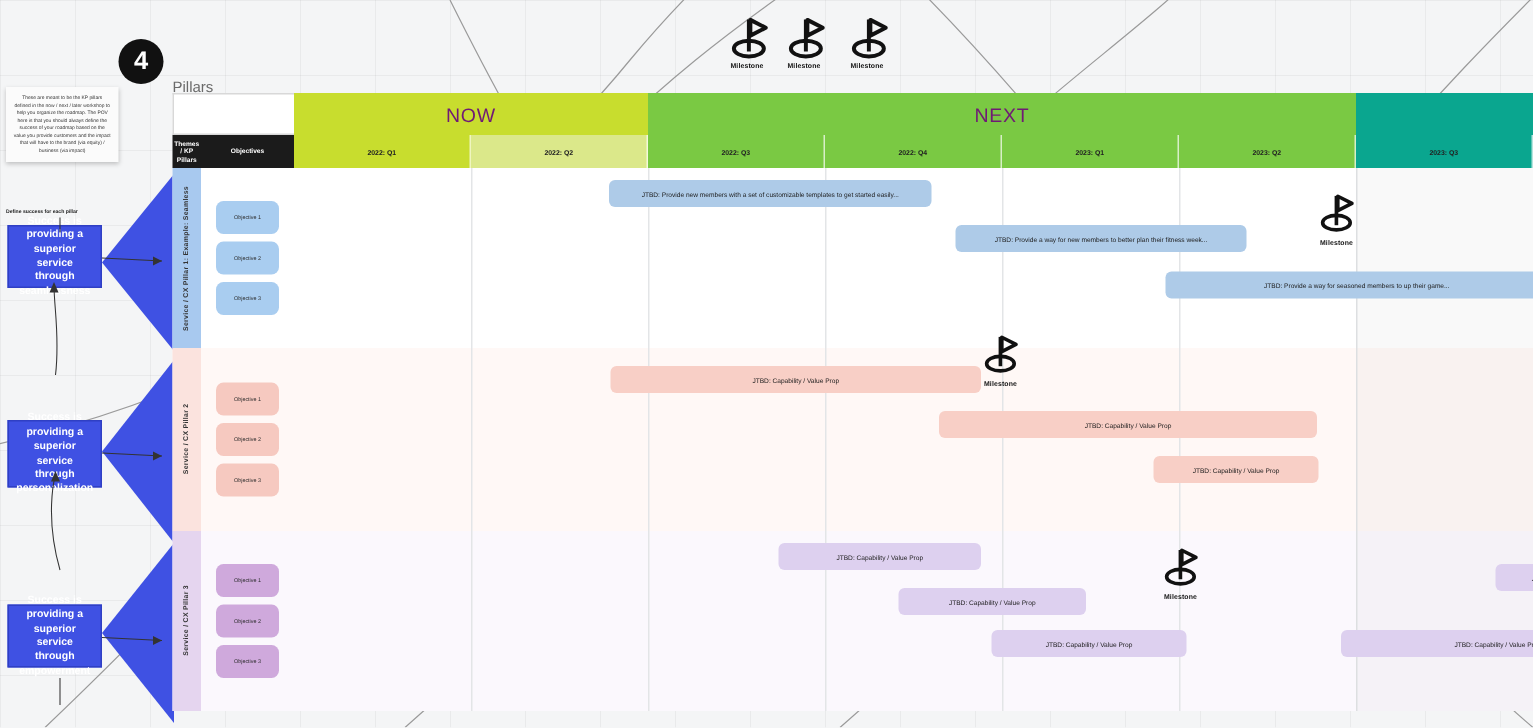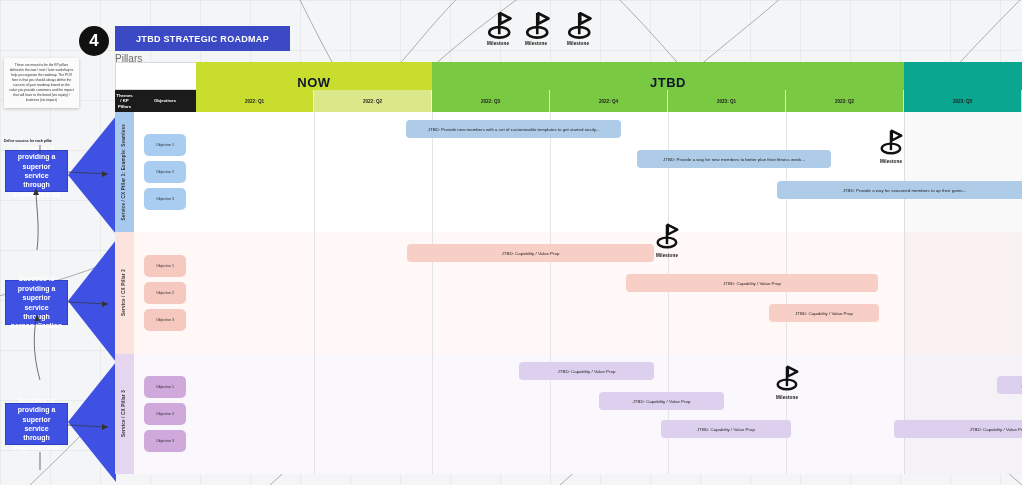--- a/index.html
+++ b/index.html
@@ -51,22 +51,22 @@
   .ms-label {
     text-align:center; font-size:4.6px; font-weight:bold;
     color:#111; margin-top:-1px; letter-spacing:.1px;
   }
 
   
   .table { position:absolute; left:115px; top:62px; width:907px; height:412px; }
   .hdr-row { position:absolute; left:0; top:0; height:28px; width:100%; display:flex; }
   .hdr-blank { background:#fff; border:1px solid #d8d8d8; border-right:none; }
   .phase {
-    display:flex; align-items:flex-end; justify-content:center;
-    color:#0f172a; font-size:13px; font-weight:bold; letter-spacing:.5px;
+    display:flex; align-items:center; justify-content:center;
+    color:#701a75; font-size:13px; font-weight:normal; letter-spacing:.5px;
   }
   .sub-row { position:absolute; left:0; top:28px; height:22px; width:100%; display:flex; }
   .sub-cell {
     display:flex; align-items:center; justify-content:center;
     font-size:4.6px; font-weight:bold; color:#222;
     border-right:1px solid rgba(255,255,255,.7);
   }
   .sub-theme, .sub-obj {
     background:#1b1b1b; color:#fff;
     display:flex; align-items:center; justify-content:center; text-align:center;
@@ -136,23 +136,20 @@
     <path d="M 270 485 C 400 370, 520 240, 640 120 C 700 60, 760 20, 800 -20" fill="none" stroke="#9a9a9a" stroke-width="0.8"></path>
     <path d="M 560 485 C 680 380, 800 250, 900 130 C 960 60, 1000 20, 1030 -10" fill="none" stroke="#9a9a9a" stroke-width="0.8"></path>
     <path d="M 610 -10 C 700 80, 790 200, 880 320 C 930 390, 980 450, 1022 485" fill="none" stroke="#9a9a9a" stroke-width="0.8"></path>
     <path d="M 300 0 C 330 60, 360 120, 420 190" fill="none" stroke="#9a9a9a" stroke-width="0.8"></path>
   </svg>
 
   <div class="step-badge">
     <span>4</span>
   </div>
 
-  <div class="title-bar">
-    <span>JTBD STRATEGIC ROADMAP</span>
-  </div>
   <div class="subtitle">Pillars</div>
 
   <div id="top-milestones">
       <div class="top-ms" style="left: 483px;">
         <div class="flag">
           <svg width="32.5" height="32.5" viewBox="0 0 26 26">
             <ellipse cx="13" cy="19.5" rx="8" ry="4.2" fill="none" stroke="#111" stroke-width="2.1"></ellipse>
             <line x1="13" y1="4" x2="13" y2="21" stroke="#111" stroke-width="2.1"></line>
             <path d="M13.8 4.2 L22 8.4 L13.8 12.6 Z" fill="none" stroke="#111" stroke-width="2.1" stroke-linejoin="round"></path>
           </svg>
@@ -230,21 +227,21 @@
     <path d="M 40 452 L 40 470" stroke="#333" stroke-width="0.7" fill="none"></path>
   </svg>
 
   <div class="table">
     <div class="hdr-row" id="hdr-row">
         <div class="hdr-blank" style="width: 81px;"></div>
         <div class="phase" style="width: 236px; background: rgb(200, 221, 46);">
           <span>NOW</span>
         </div>
         <div class="phase" style="width: 472px; background: rgb(122, 201, 67);">
-          <span>JTBD</span>
+          <span>NEXT</span>
         </div>
         <div class="phase" style="width: 118px; background: rgb(10, 166, 143);">
           <span></span>
         </div>
       </div>
     <div class="sub-row" id="sub-row">
         <div class="sub-theme" style="width: 19px;">
           <span>Themes<br>/ KP Pillars</span>
         </div>
         <div class="sub-obj" style="width: 62px;">

